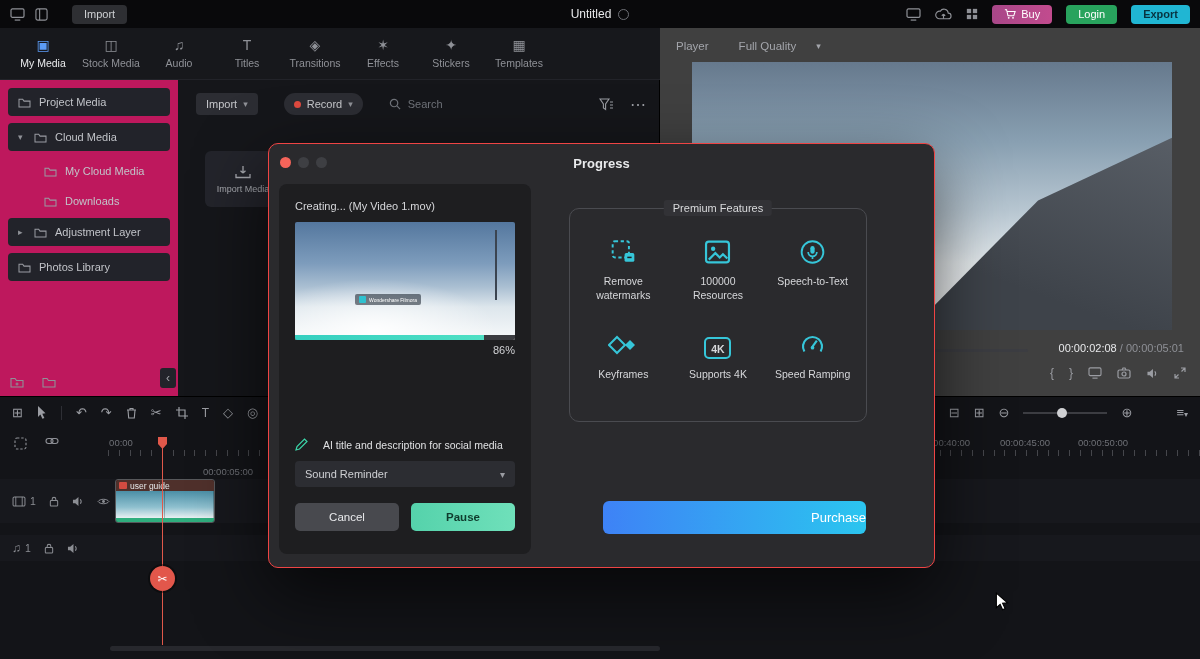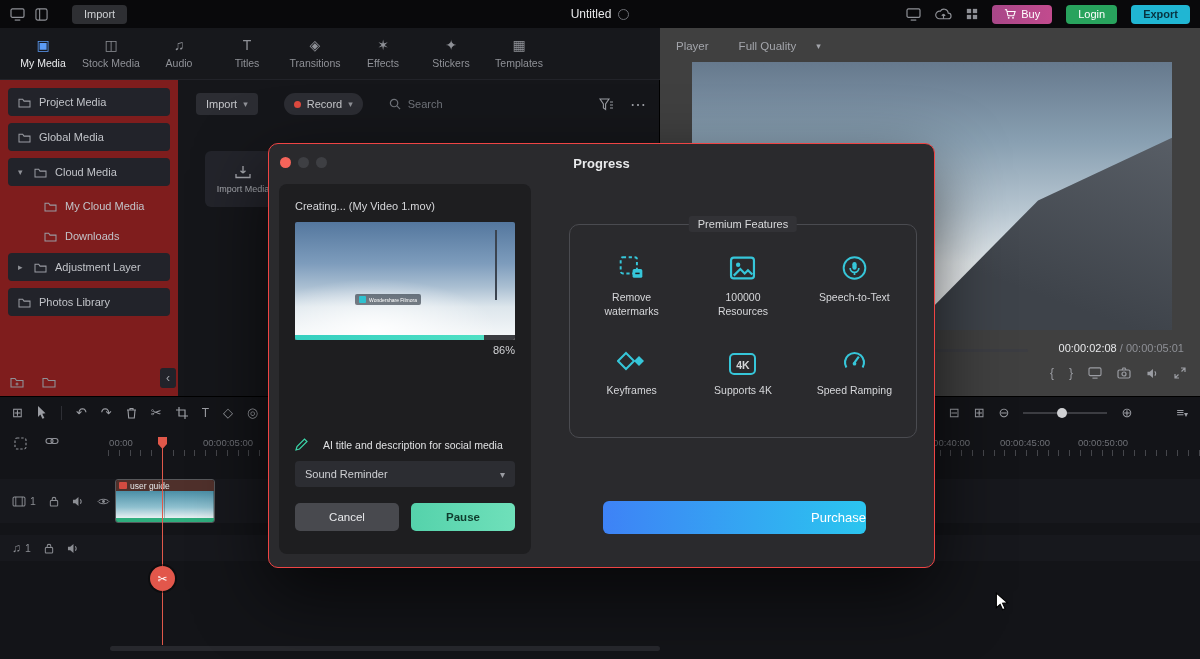--- a/index.html
+++ b/index.html
@@ -24,21 +24,21 @@
 
   
   .left-panel { position:absolute; left:0; top:28px; width:660px; height:368px; background:#15161a; border-right:1px solid #000; }
   .media-tabs { position:absolute; left:0; top:0; width:660px; height:52px; background:#17181c; border-bottom:1px solid #222329; display:flex; align-items:center; padding-left:12px; gap:6px; }
   .mtab { width:62px; display:flex; flex-direction:column; align-items:center; gap:4px; color:#8f9197; font-size:10.5px; cursor:default; }
   .mtab .ticon { font-size:14px; line-height:14px; height:15px; }
   .mtab.active { color:#e9eaec; }
   .mtab.active .ticon { color:#5b9bf5; }
 
   
-  .sidebar { position:absolute; left:0; top:52px; width:178px; height:316px; background:#7f1d1d; padding:8px; }
+  .sidebar { position:absolute; left:0; top:52px; width:178px; height:316px; background:#be185d; padding:8px; }
   .sb-item { height:28px; border-radius:4px; background:#22232a; display:flex; align-items:center; gap:8px; padding:0 10px; margin-bottom:7px; font-size:11px; color:#c2c4c9; }
   .sb-item.sub { background:transparent; margin-left:26px; height:26px; margin-bottom:4px; }
   .sb-caret { color:#8f9197; font-size:9px; width:8px; }
   .sb-folder { color:#9a9ca3; }
   .sb-footer { position:absolute; left:10px; bottom:8px; width:158px; display:flex; gap:18px; color:#8f9197; }
   .sb-collapse { position:absolute; right:2px; bottom:8px; width:16px; height:20px; background:#22232a; border-radius:3px; color:#9fa1a7; font-size:12px; display:flex; align-items:center; justify-content:center; }
 
   
   .media-area { position:absolute; left:178px; top:52px; width:482px; height:316px; }
   .ma-toolbar { position:absolute; left:18px; right:14px; top:12px; height:24px; display:flex; align-items:center; }
@@ -109,21 +109,21 @@
   .m-progress { position:absolute; left:0; bottom:0; width:100%; height:5px; background:#3b3c40; }
   .m-progress i { display:block; height:5px; background:linear-gradient(90deg,#35cfc0,#4fe0c4); }
   .m-pct { margin-top:4px; text-align:right; font-size:11px; color:#d0d1d4; }
   .m-ai { margin-top:82px; display:flex; align-items:center; gap:15px; font-size:10.5px; color:#dfe0e2; }
   .m-select { margin-top:10px; height:26px; background:#2c2d32; border-radius:4px; display:flex; align-items:center; padding:0 10px; font-size:11px; color:#cfd0d4; }
   .m-select .chev { margin-left:auto; color:#9a9ca2; font-size:10px; }
   .m-btnrow { margin-top:16px; display:flex; gap:12px; }
   .m-btn { flex:1; height:28px; border-radius:5px; display:flex; align-items:center; justify-content:center; font-size:11.5px; }
   .m-cancel { background:#48494e; color:#e9eaec; }
   .m-pause { background:linear-gradient(90deg,#55d2ab,#6fe0ba); color:#0f3b2d; font-weight:bold; }
-  .features { position:absolute; left:300px; top:64px; width:348px; height:214px; border:1px solid #4a4b50; border-radius:10px;margin-top:16px; }
+  .features { position:absolute; left:300px; top:64px; width:298px; height:214px; border:1px solid #4a4b50; border-radius:10px; }
   .feat-chip { position:absolute; top:-9px; left:50%; transform:translateX(-50%); background:#323236; border-radius:3px; padding:2px 9px; font-size:11px; color:#d9dadc; white-space:nowrap; }
   .feat-grid { position:absolute; left:6px; right:6px; top:20px; display:grid; grid-template-columns:1fr 1fr 1fr; row-gap:20px; }
   .feat { display:flex; flex-direction:column; align-items:center; }
   .feat .ficon { height:36px; display:flex; align-items:center; justify-content:center; }
   .feat span { margin-top:5px; font-size:10.5px; color:#d6d7da; text-align:center; max-width:86px; line-height:1.3; }
   .fourk { width:27px; height:22px; border:2px solid #36c6d9; border-radius:5px; display:flex; align-items:center; justify-content:center; color:#36c6d9; font-size:10px; font-weight:bold; }
   .m-purchase { position:absolute; left:334px; top:357px; width:263px; height:33px; border-radius:6px; background:linear-gradient(90deg,#3e82f6,#2bc5ef); color:#fff; font-size:13px; display:flex; align-items:center; justify-content:flex-end; }
 
   .cursor { position:absolute; left:995px; top:592px; z-index:99; pointer-events:none; }
 </style>
@@ -233,28 +233,20 @@
     <div class="sidebar">
       <div class="sb-item">
         <span class="sb-folder">
             <svg width="13" height="11" viewBox="0 0 14 12">
               <path d="M1 2.5h4l1.5 2H13v6.5H1z" fill="none" stroke="currentColor" stroke-width="1.1"></path>
             </svg>
           </span>
         <span>Project Media</span>
       </div>
       <div class="sb-item">
-        <span class="sb-folder">
-            <svg width="13" height="11" viewBox="0 0 14 12">
-              <path d="M1 2.5h4l1.5 2H13v6.5H1z" fill="none" stroke="currentColor" stroke-width="1.1"></path>
-            </svg>
-          </span>
-        <span>Global Media</span>
-      </div>
-      <div class="sb-item">
         <span class="sb-caret">▾</span>
         <span class="sb-folder">
             <svg width="13" height="11" viewBox="0 0 14 12">
               <path d="M1 2.5h4l1.5 2H13v6.5H1z" fill="none" stroke="currentColor" stroke-width="1.1"></path>
             </svg>
           </span>
         <span>Cloud Media</span>
       </div>
       <div class="sb-item sub">
         <span class="sb-folder">
@@ -442,21 +434,21 @@
           </span>
         <span>
             <svg width="14" height="8" viewBox="0 0 14 8">
               <rect x="1" y="1.5" width="7" height="5" rx="2.5" fill="none" stroke="currentColor" stroke-width="1.1"></rect>
               <rect x="6" y="1.5" width="7" height="5" rx="2.5" fill="none" stroke="currentColor" stroke-width="1.1"></rect>
             </svg>
           </span>
       </div>
       <div class="ruler-ticks"></div>
       <span class="ruler-label" style="left:121px;">00:00</span>
-      <span class="ruler-label" style="left:228px;">00:00:05:00</span>
+      <span class="ruler-label" style="left:228px;margin-top:29px;">00:00:05:00</span>
       <span class="ruler-label" style="left:945px;">00:00:40:00</span>
       <span class="ruler-label" style="left:1025px;">00:00:45:00</span>
       <span class="ruler-label" style="left:1103px;">00:00:50:00</span>
     </div>
 
     <div class="track v-track">
       <div class="track-head">
         <span class="flex" style="gap:4px;">
           <svg width="14" height="11" viewBox="0 0 15 12">
               <rect x="1" y="1" width="13" height="10" rx="1.5" fill="none" stroke="currentColor" stroke-width="1.1"></rect>

